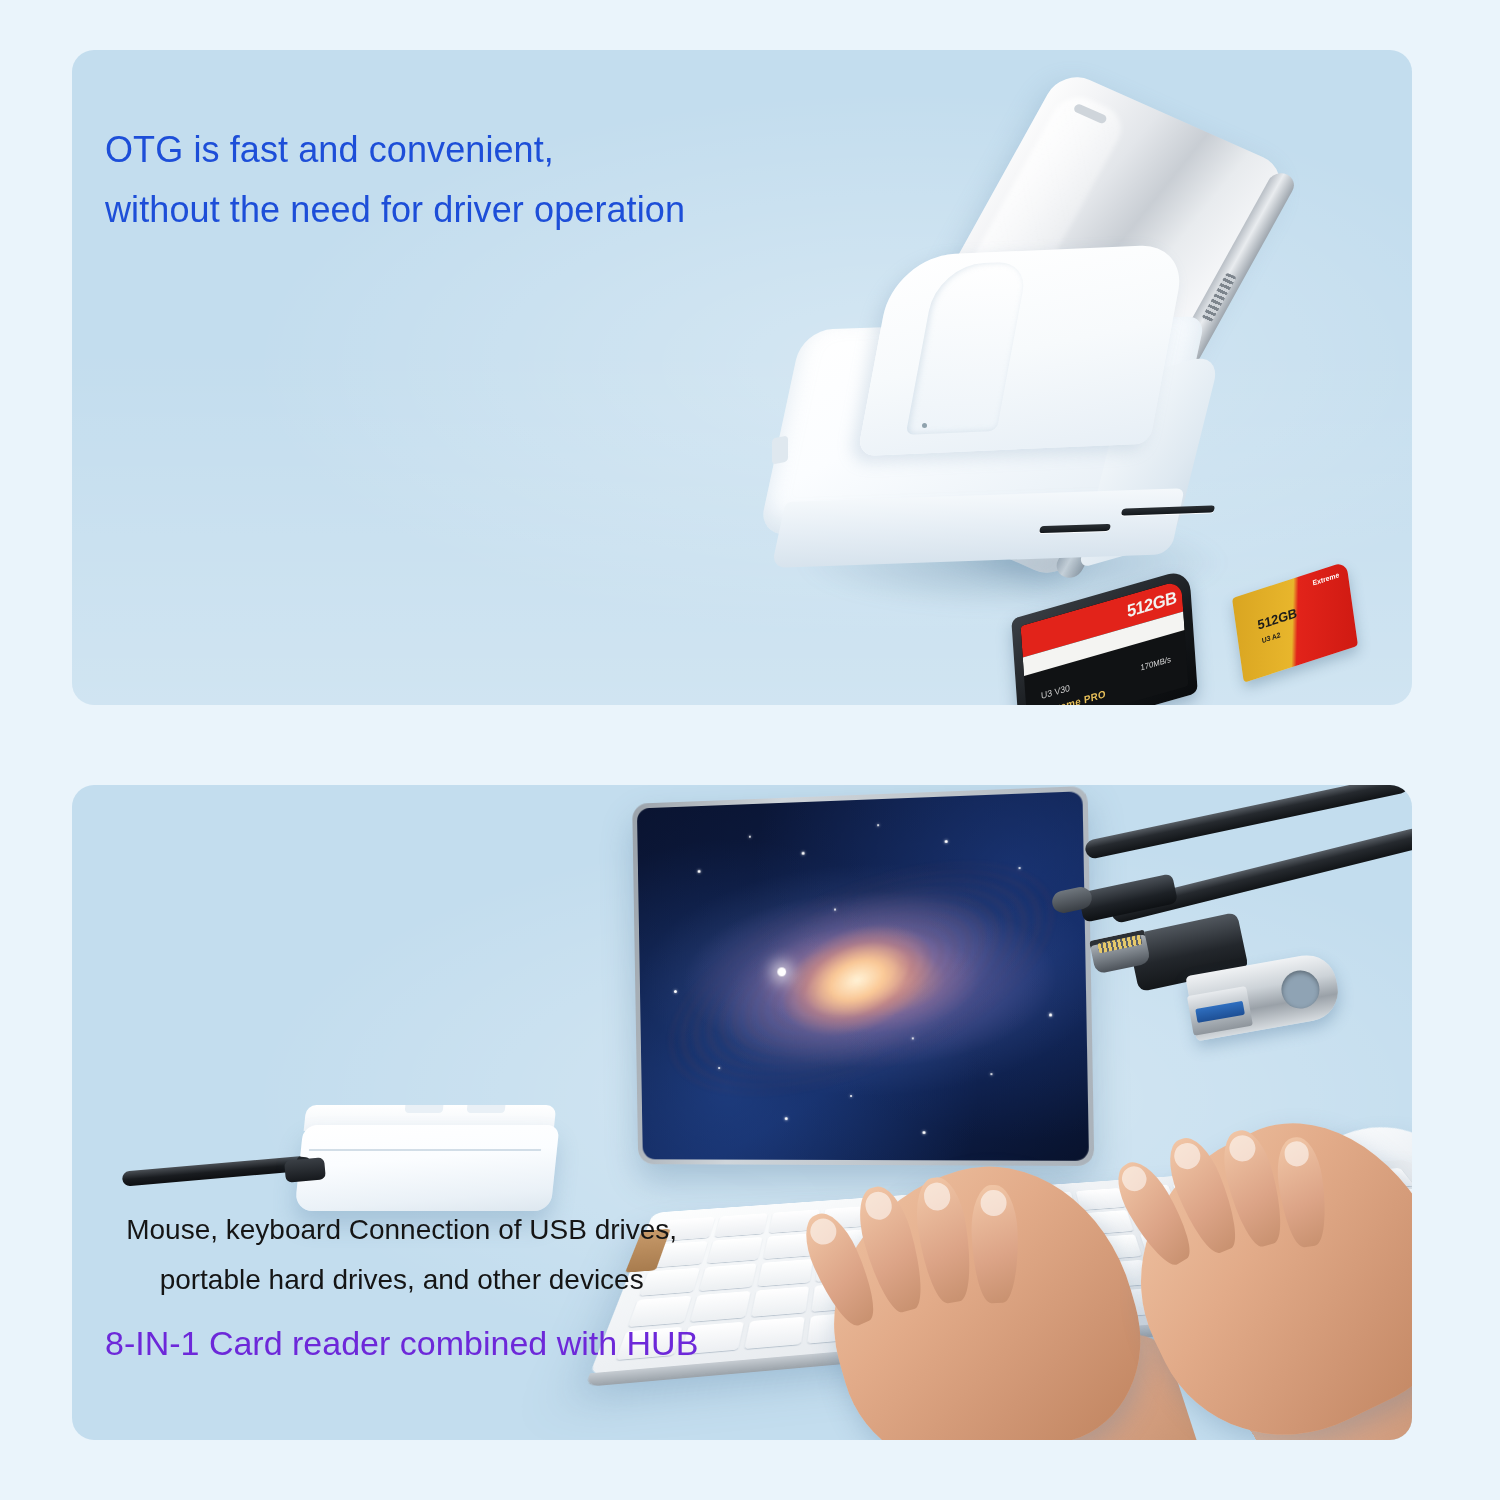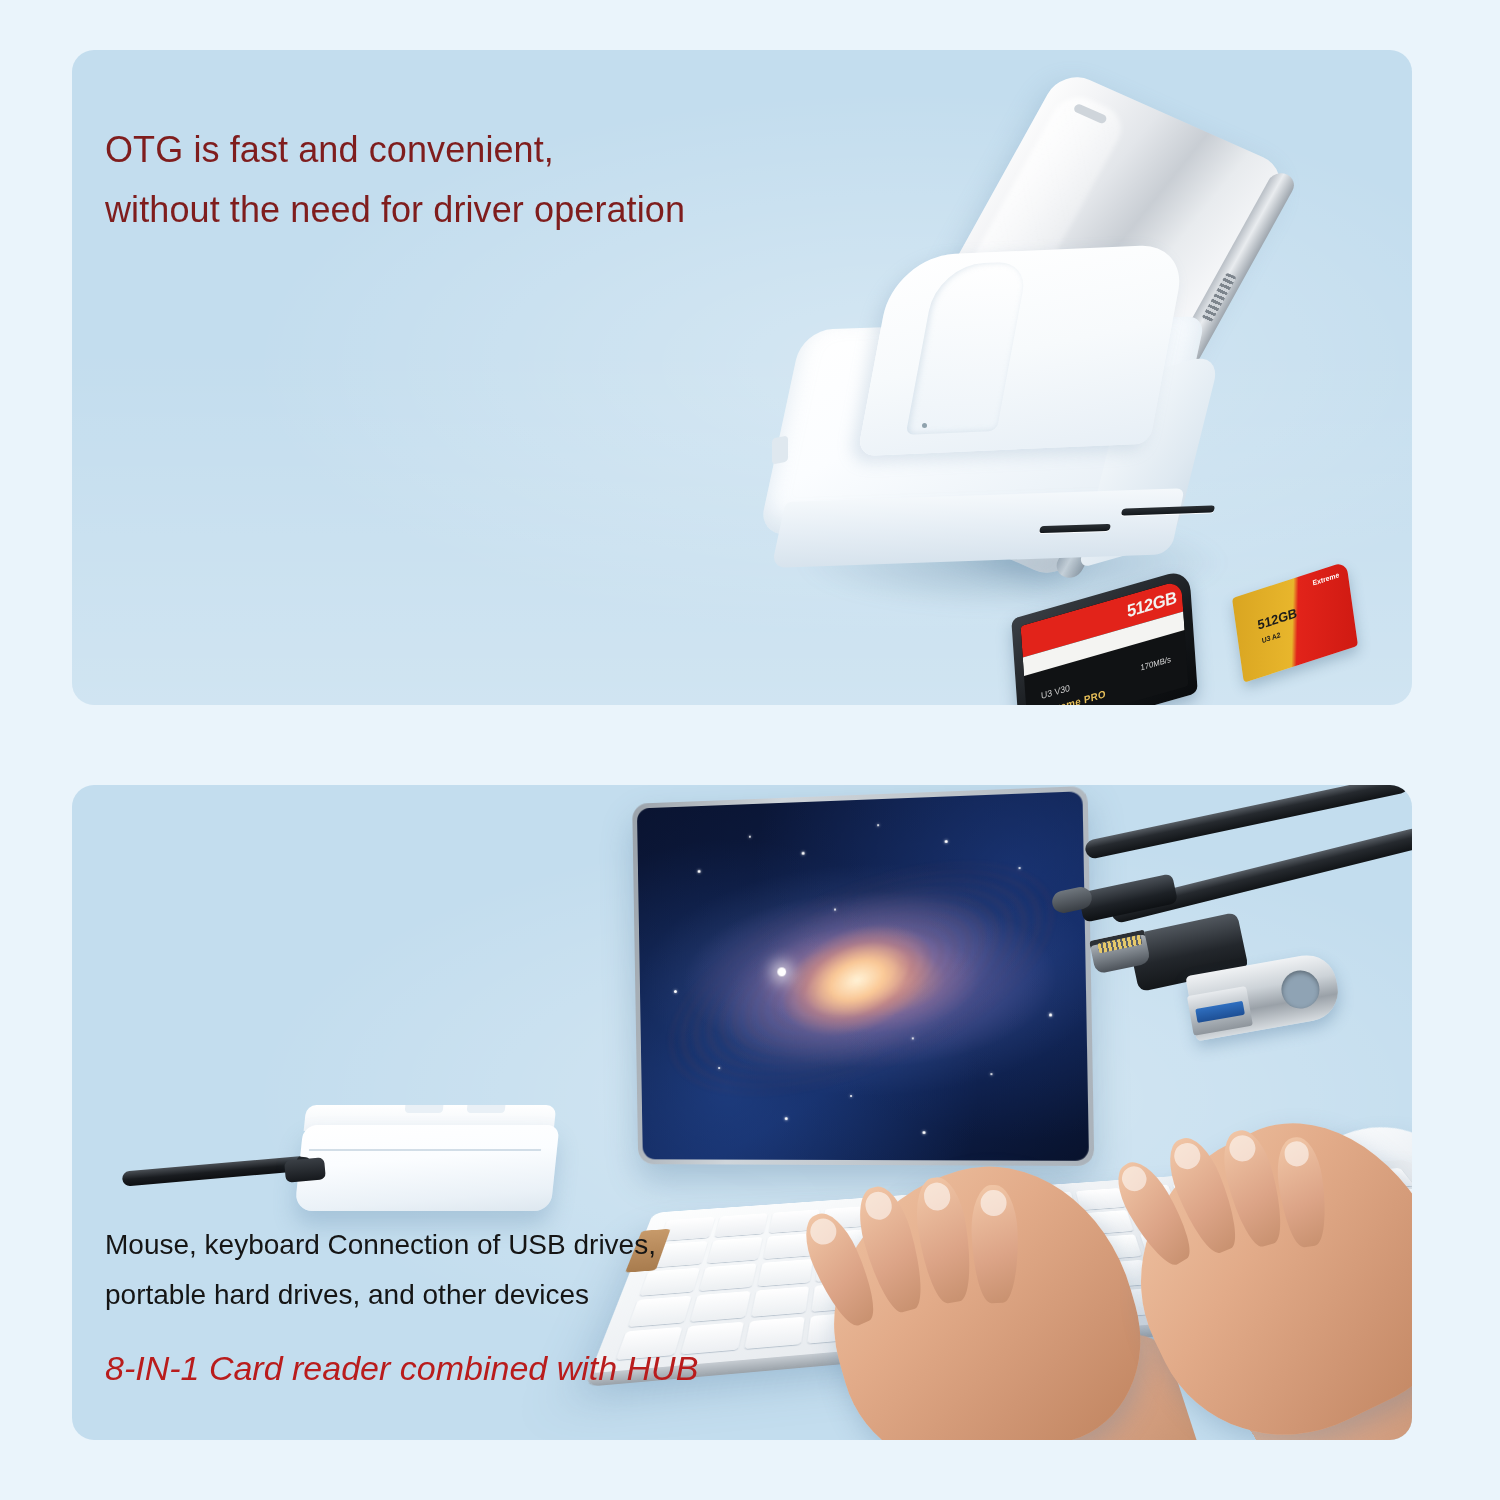--- a/index.html
+++ b/index.html
@@ -18,36 +18,36 @@
     border-radius:22px;
     overflow:hidden;
   }
   #panel-top    { left:72px; top:50px;  width:1340px; height:655px; }
   #panel-bottom { left:72px; top:785px; width:1340px; height:655px; }
 
   
   .copy { position:absolute; z-index:40; }
   #copy-top { left:33px; top:70px; }
   .headline {
-    font-size:36px; font-weight:400; color:#7f1d1d;
+    font-size:36px; font-weight:400; color:#1d4ed8;
     line-height:60px; letter-spacing:.1px; white-space:nowrap;
   }
   .subline {
     font-size:27px; font-weight:300; color:#1f1f1f;
     line-height:56px; letter-spacing:1.2px; white-space:nowrap;
     font-family:"DejaVu Sans", sans-serif;
   }
-  #copy-bottom { left:33px; top:435px; }
+  #copy-bottom { left:33px; top:420px;text-align:center; }
   .body-line {
     font-size:28px; font-weight:400; color:#151515;
     line-height:50px; white-space:nowrap;
   }
   .claim {
-    font-size:34px; font-weight:400; color:#b91c1c;
-    line-height:52px; margin-top:22px; white-space:nowrap;font-style:italic;
+    font-size:34px; font-weight:400; color:#6d28d9;
+    line-height:52px; margin-top:12px; white-space:nowrap;
   }
 
   
   .scene { position:absolute; inset:0; }
 
   
   .floor-shade {
     position:absolute; left:0; right:0; bottom:0; height:55%;
     background:linear-gradient(180deg, rgba(255,255,255,0) 0%, rgba(255,255,255,.22) 100%);
   }

